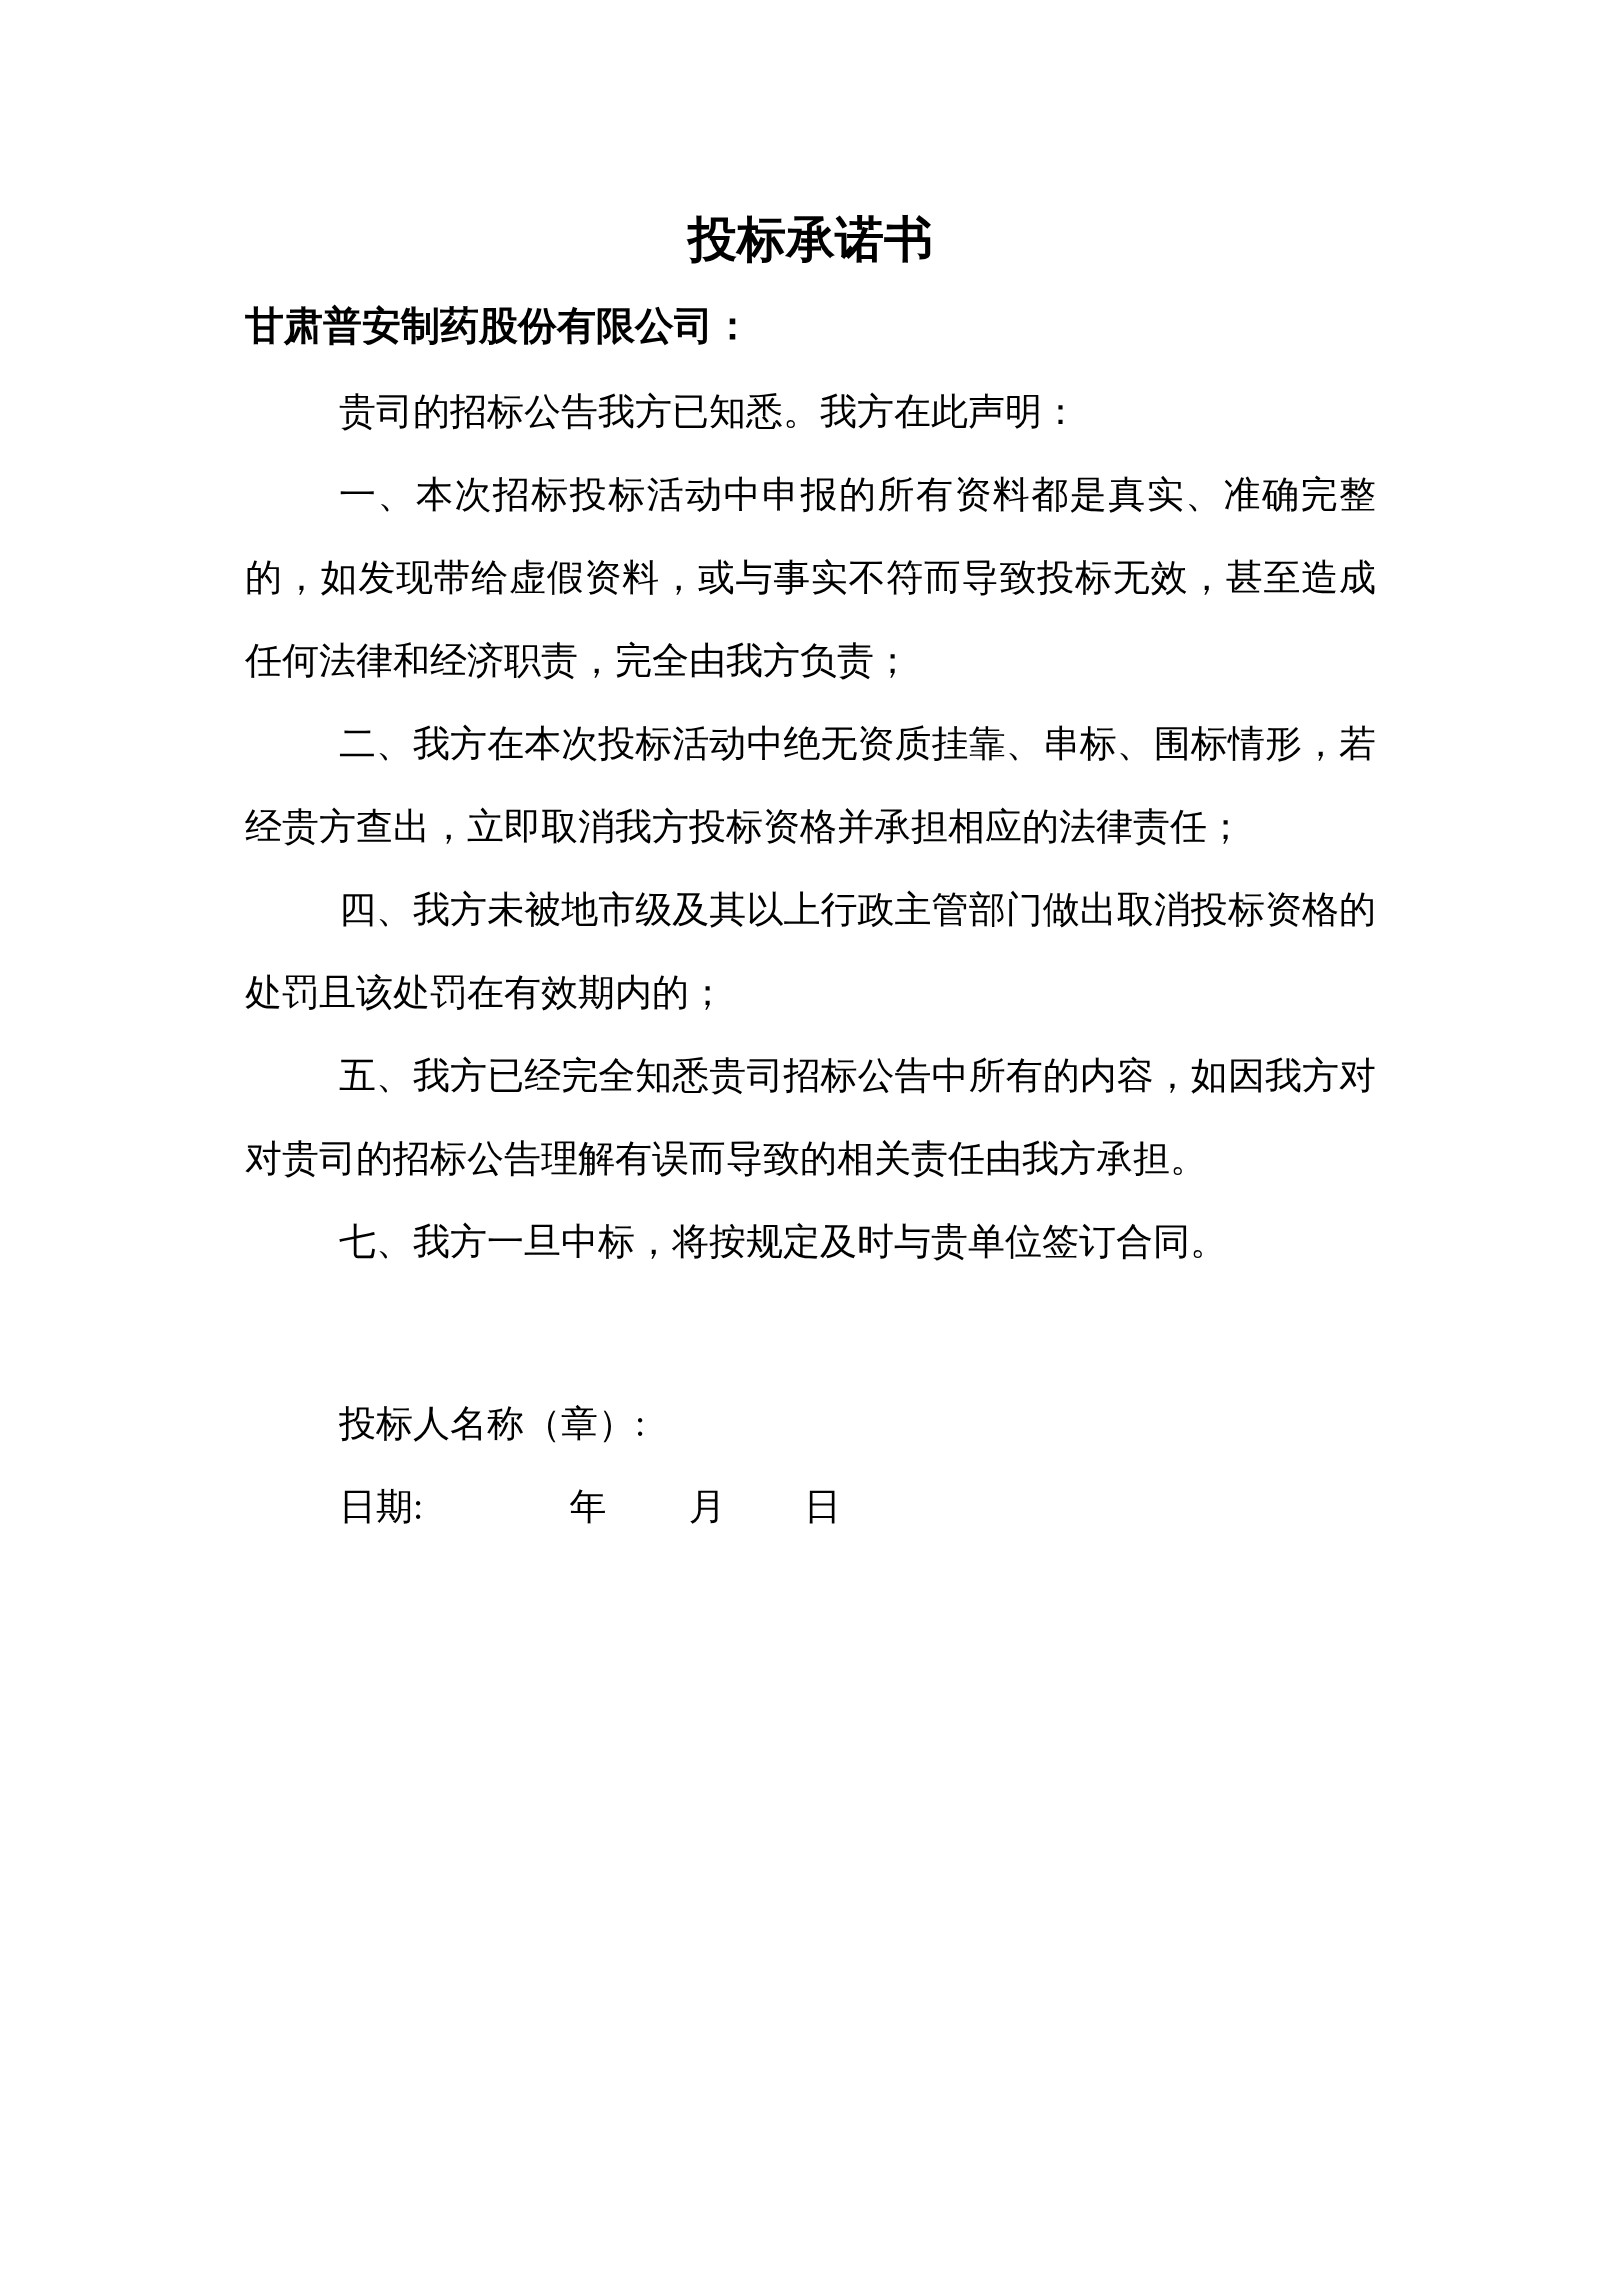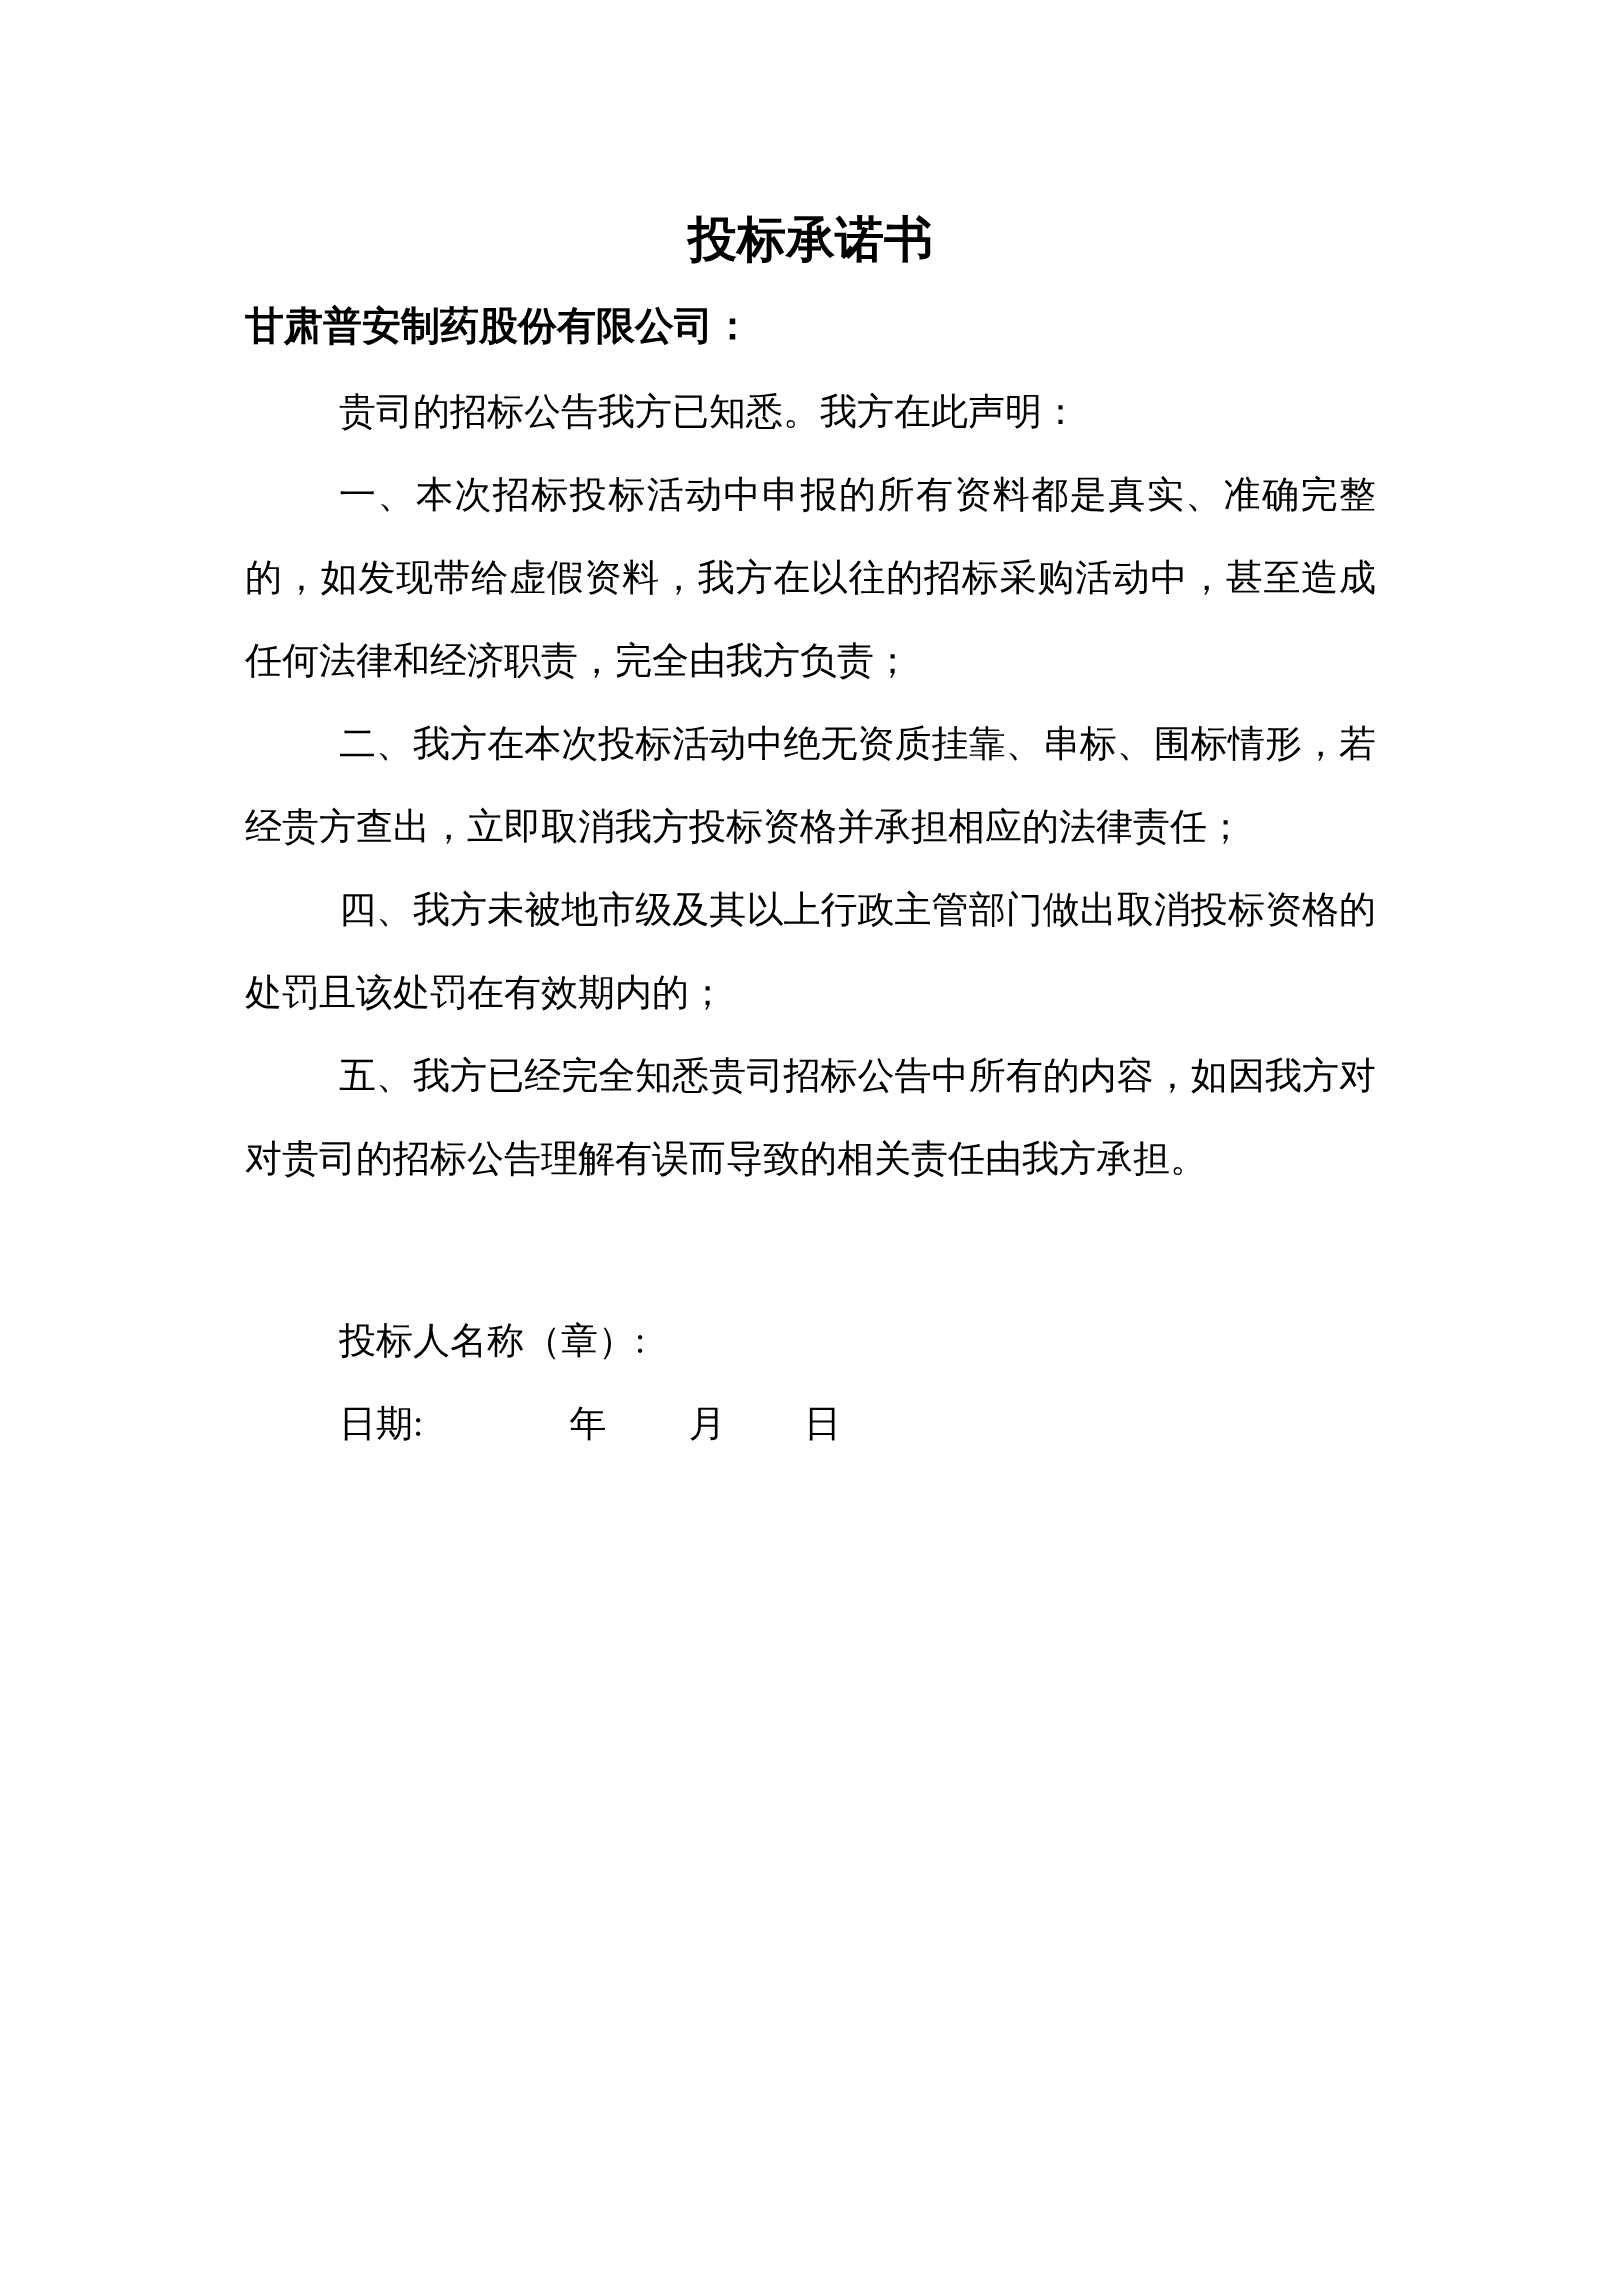--- a/index.html
+++ b/index.html
@@ -62,24 +62,25 @@
 <body>
 
 <div class="page">
 
   <h1 class="doc-title">投标承诺书</h1>
 
   <p class="addressee">甘肃普安制药股份有限公司：</p>
 
   <div class="doc-body">
     <p class="para">贵司的招标公告我方已知悉。我方在此声明：</p>
-    <p class="para">一、本次招标投标活动中申报的所有资料都是真实、准确完整的，如发现带给虚假资料，我方在以往的招标采购活动中，甚至造成任何法律和经济职责，完全由我方负责；</p>
+    <p class="para">一、本次招标投标活动中申报的所有资料都是真实、准确完整的，如发现带给虚假资料，或与事实不符而导致投标无效，甚至造成任何法律和经济职责，完全由我方负责；</p>
     <p class="para">二、我方在本次投标活动中绝无资质挂靠、串标、围标情形，若经贵方查出，立即取消我方投标资格并承担相应的法律责任；</p>
     <p class="para">四、我方未被地市级及其以上行政主管部门做出取消投标资格的处罚且该处罚在有效期内的；</p>
     <p class="para">五、我方已经完全知悉贵司招标公告中所有的内容，如因我方对对贵司的招标公告理解有误而导致的相关责任由我方承担。</p>
+    <p class="para">七、我方一旦中标，将按规定及时与贵单位签订合同。</p>
   </div>
 
   <div class="signature">
     <p class="sig-line">投标人名称（章）:</p>
     <p class="sig-line date-line">
       <span>日期:</span>
       <span class="gap-year">年</span>
       <span class="gap-month">月</span>
       <span class="gap-day">日</span>
     </p>

